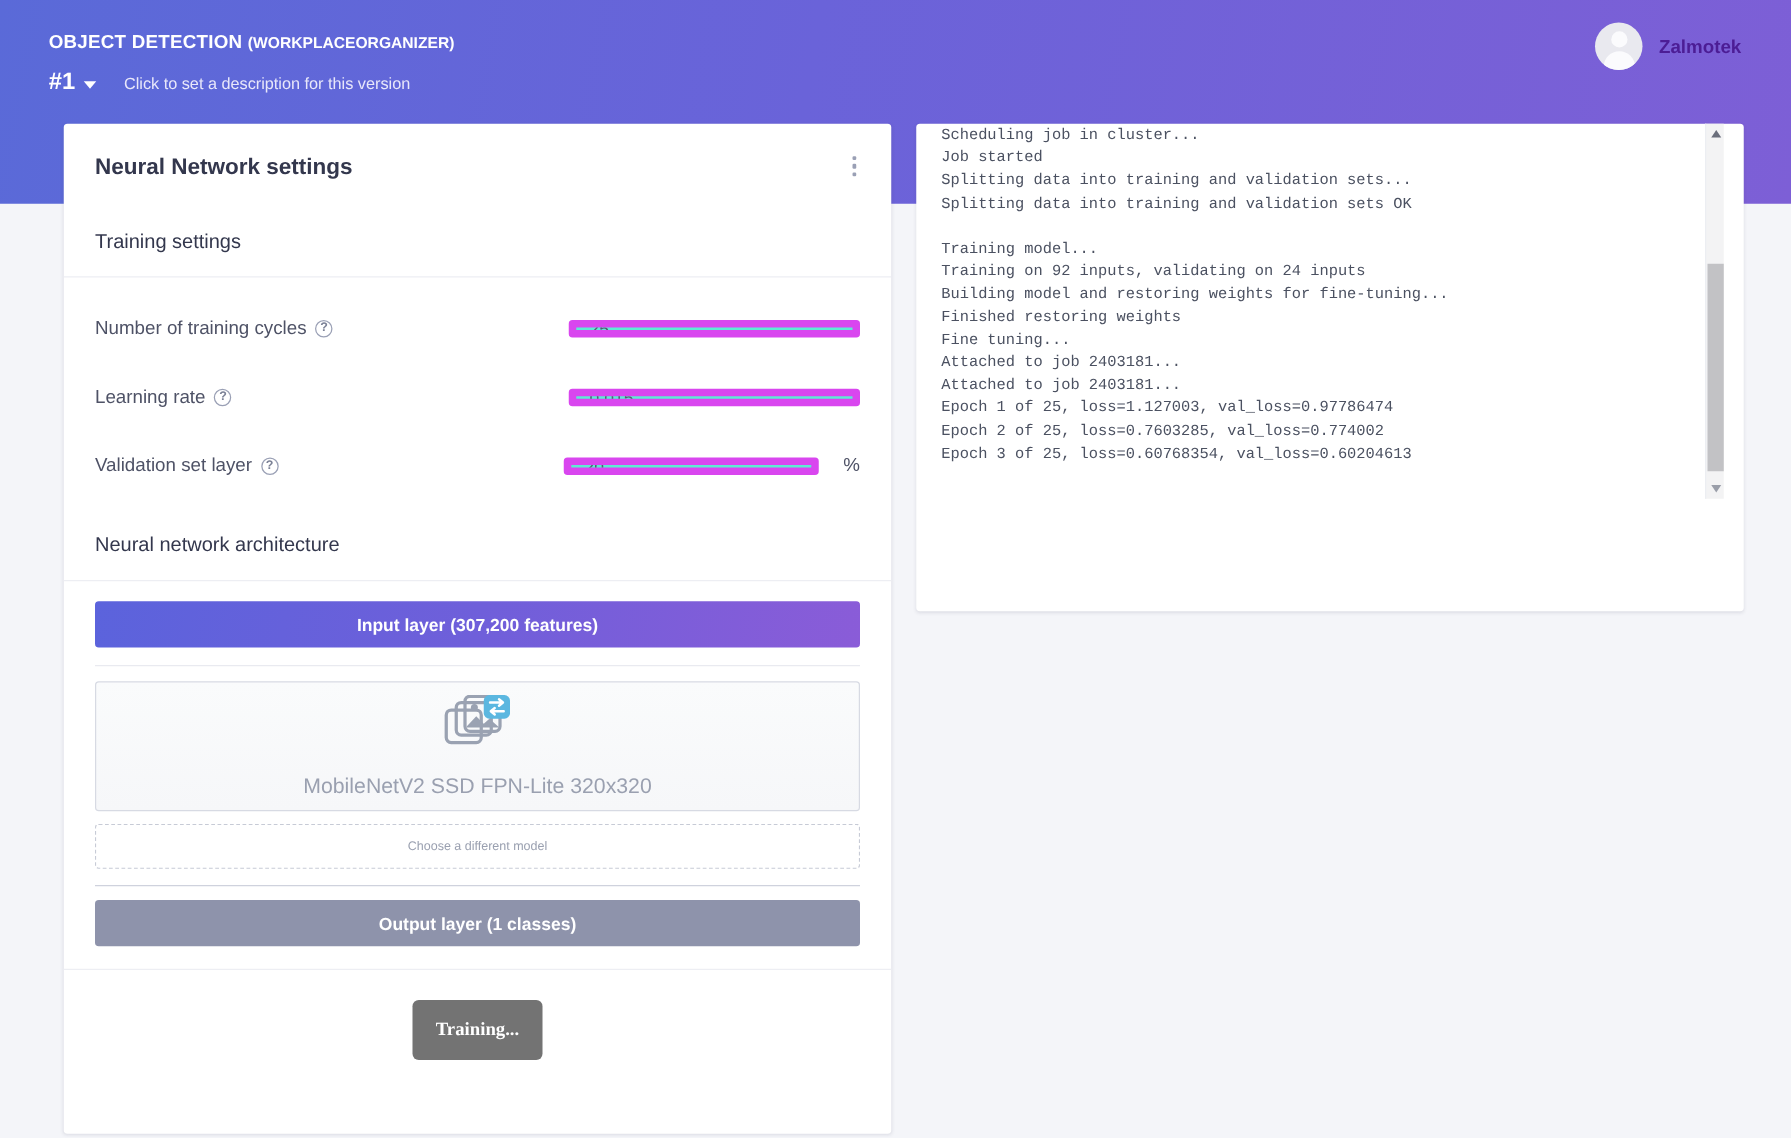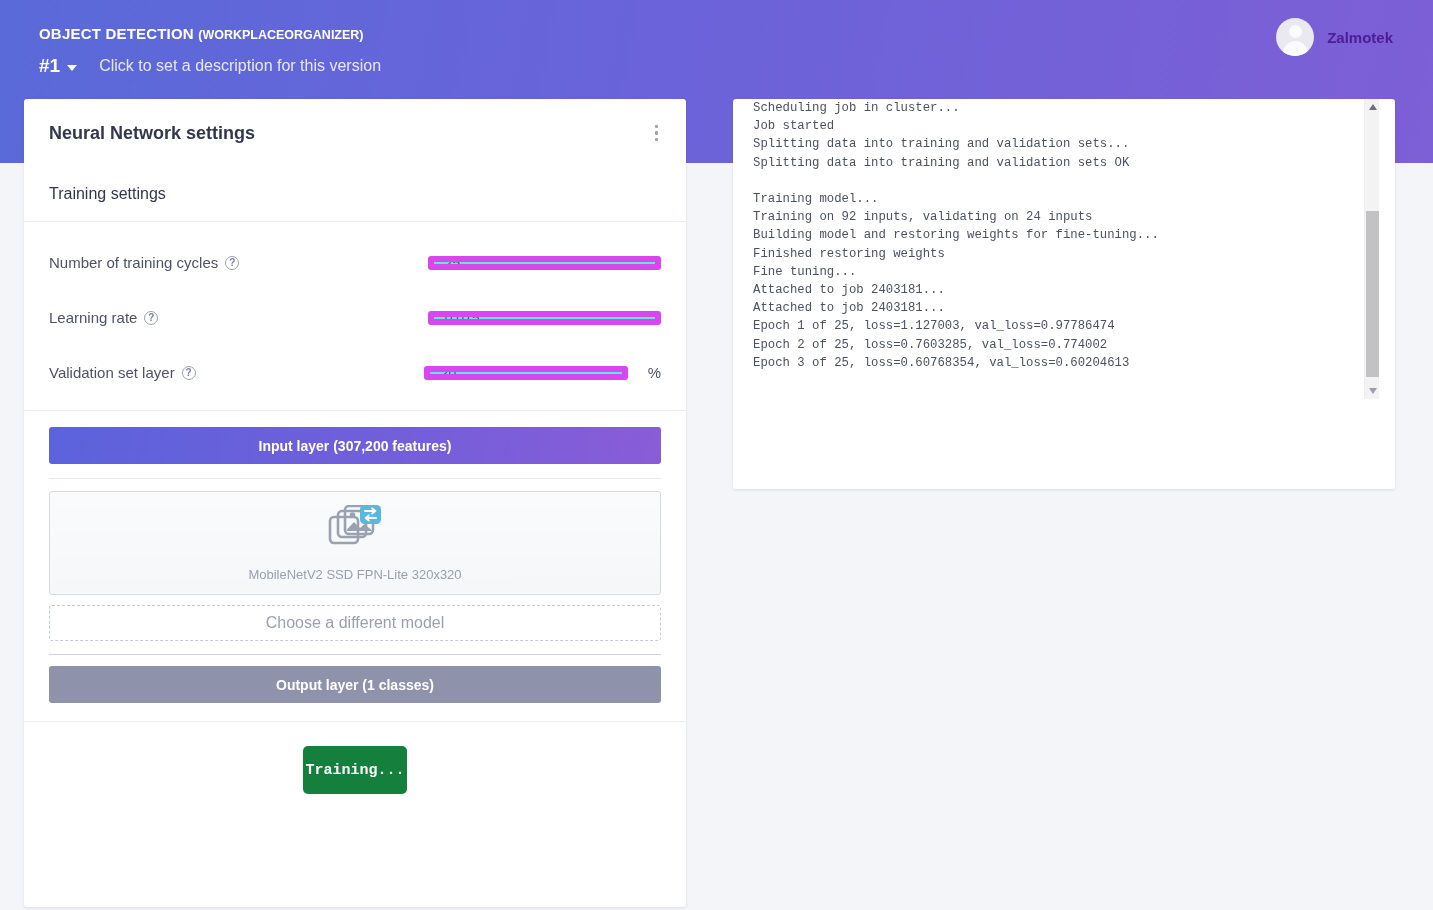--- a/index.html
+++ b/index.html
@@ -69,21 +69,21 @@
     display: inline-block;
     width: 0; height: 0;
     border-left: 5px solid transparent;
     border-right: 5px solid transparent;
     border-top: 6px solid #ffffff;
     margin-left: 7px;
     margin-top: 3px;
   }
   .version-desc {
     color: #e8e7fa;
-    font-size: 16px;
+    font-size: 13px;
     margin-left: 22px;
     font-weight: normal;
   }
 
   .user-area {
     position: absolute;
     right: 40px;
     top: 18px;
     display: flex;
     align-items: center;
@@ -121,21 +121,21 @@
   
   .card {
     position: absolute;
     background: #ffffff;
     border-radius: 3px;
     box-shadow: 0 1px 3px rgba(60,64,90,0.13);
     z-index: 5;
   }
 
   #nn-card {
-    left: 24px;
+    left: 51px;
     top: 99px;
     width: 662px;
     height: 808px;
   }
 
   #out-card {
     left: 733px;
     top: 99px;
     width: 662px;
     height: 390px;
@@ -286,54 +286,54 @@
     height: 104px;
     background: linear-gradient(180deg,#fafbfc 0%, #f6f7f9 100%);
     display: flex;
     flex-direction: column;
     align-items: center;
     justify-content: center;
     gap: 12px;
     cursor: pointer;
   }
   .model-name {
-    font-size: 13px;
+    font-size: 17px;
     color: #9aa0b0;
   }
 
   .choose-btn {
     margin-top: 10px;
     border: 1.3px dashed #c7cbd6;
     border-radius: 3px;
     height: 36px;
     display: flex;
     align-items: center;
     justify-content: center;
-    font-size: 16px;
+    font-size: 10px;
     color: #9aa0b0;
     cursor: pointer;
     background: #fff;
   }
 
   
   .train-foot {
     padding: 24px 0 0 0;
     display: flex;
     justify-content: center;
   }
   .train-btn {
-    background: #15803d;
+    background: #737373;
     color: #ffffff;
     border: none;
     border-radius: 5px;
     width: 104px;
     height: 48px;
     font-size: 15px;
     font-weight: bold;
-    font-family: Liberation Mono, monospace;
+    font-family: Liberation Serif, serif;
     cursor: pointer;
   }
 
   
   .console-wrap {
     position: relative;
     margin: 0 16px 0 16px;
     height: 300px;
   }
   .console {
@@ -446,20 +446,21 @@
       <span class="set-label">
         <span>Validation set layer</span>
         <span class="q-icon">?</span>
       </span>
       <input class="set-input w-mid" value="20" style="">
       <span class="pct">%</span>
     </div>
 
   </div>
 
+  <div class="section-label">Neural network architecture</div>
   <div class="divider"></div>
 
   <div class="arch-body">
 
     <div class="layer-bar layer-input">Input layer (307,200 features)</div>
 
     <div class="thin-rule"></div>
 
     <div class="model-box">
       <span>

